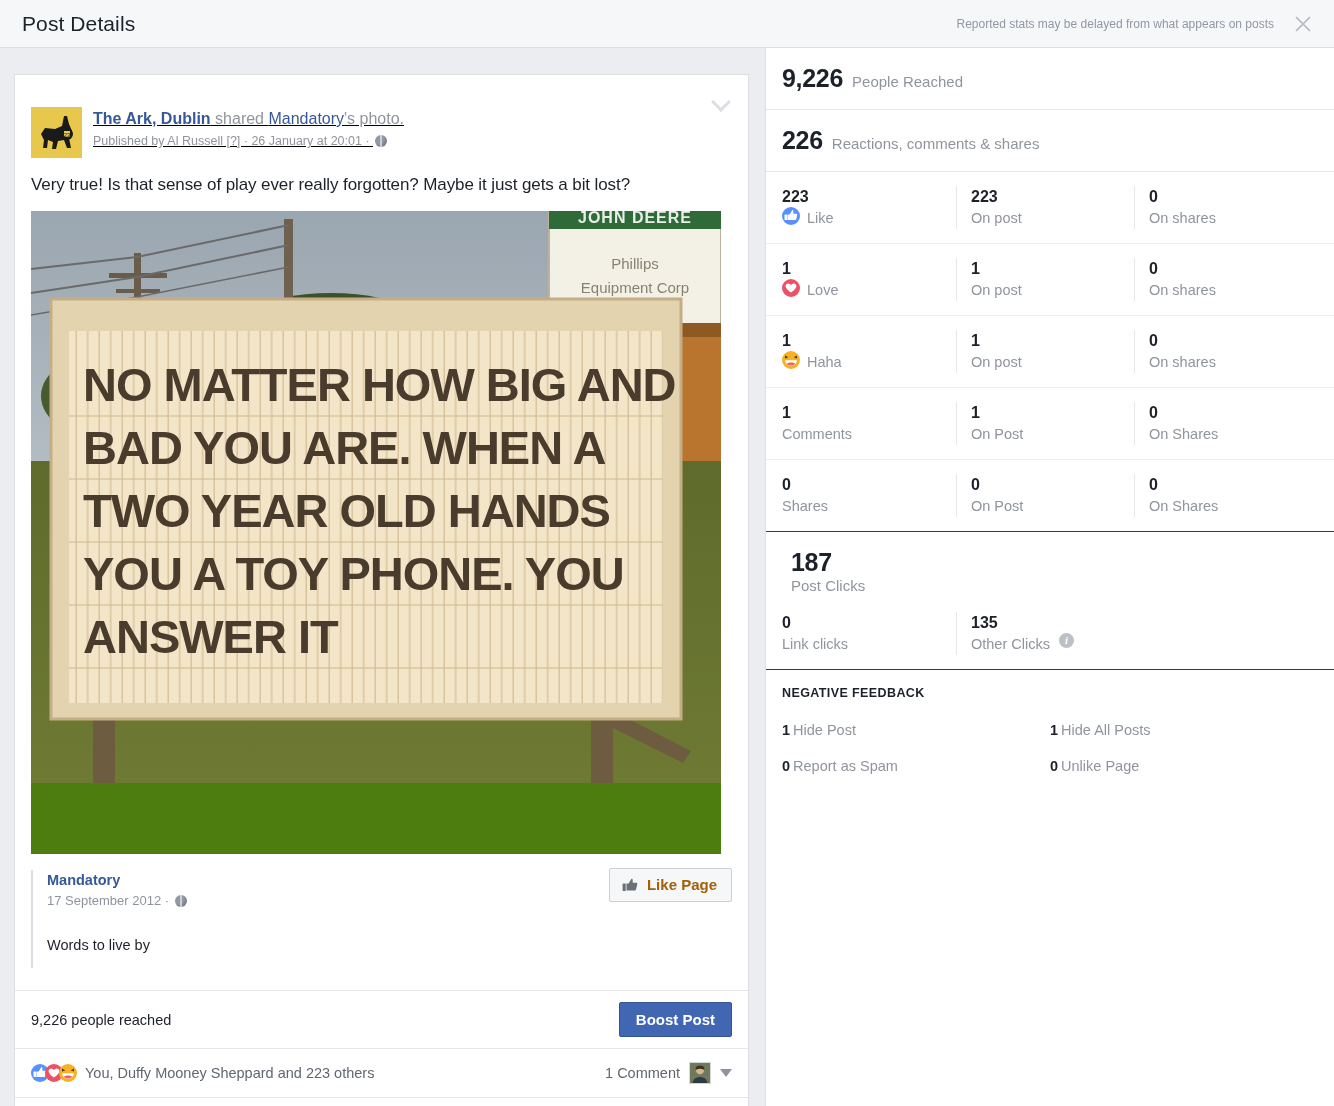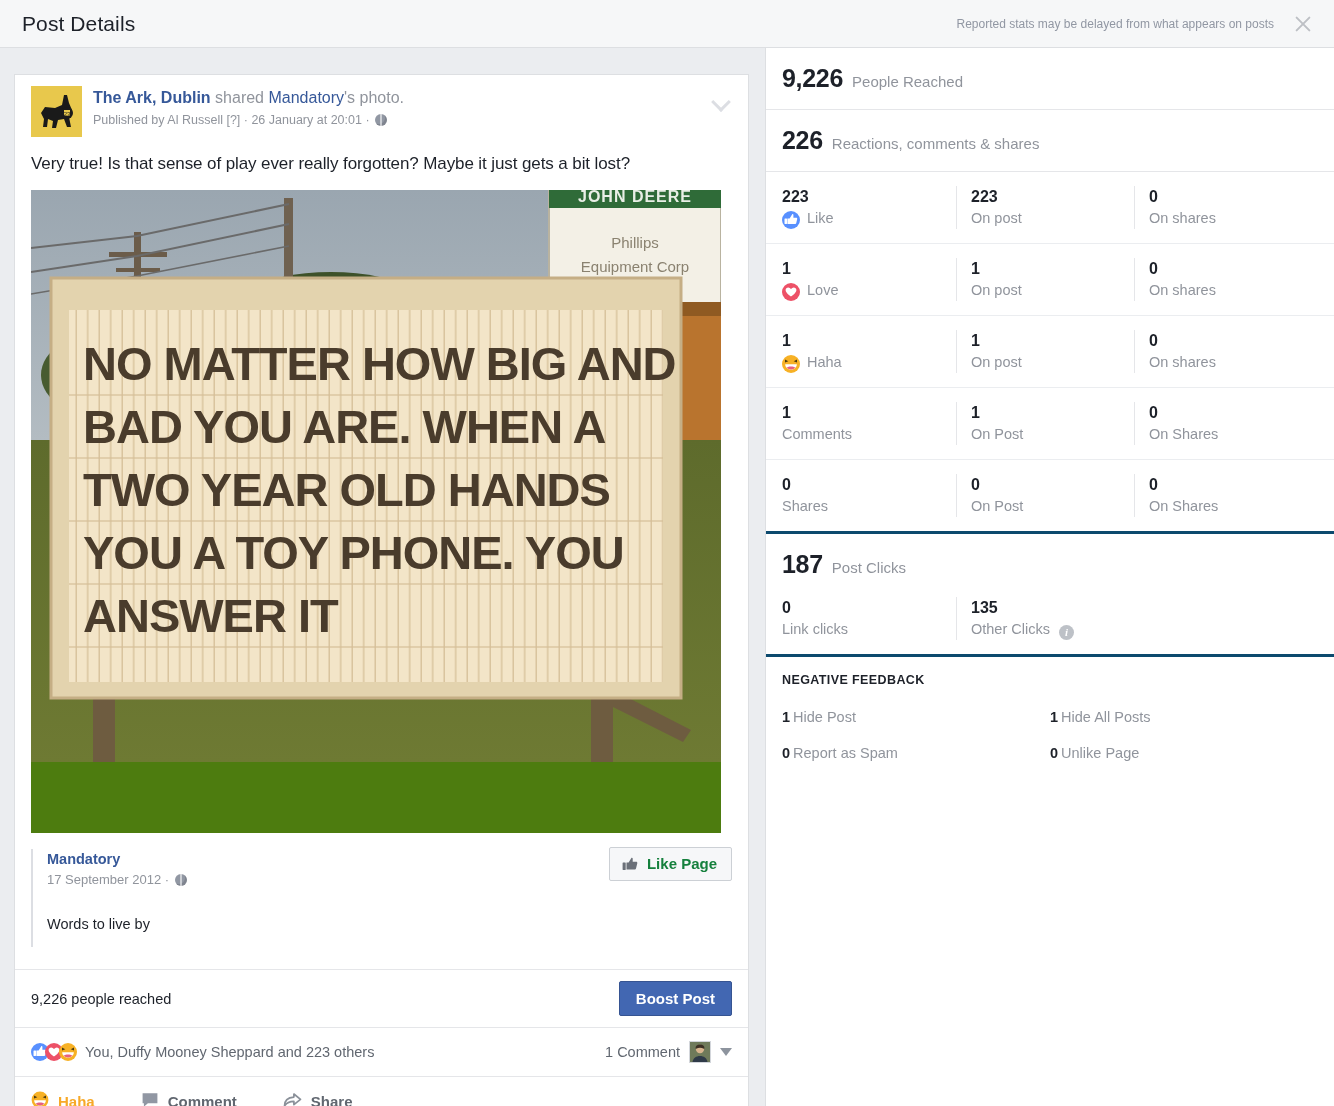--- a/index.html
+++ b/index.html
@@ -48,21 +48,21 @@
   .card {
     background: #fff;
     border: 1px solid #dddfe2;
     border-bottom: none;
     width: 735px;
     height: 1032px;
     overflow: hidden;
     position: relative;
   }
 
-  .post-head { display: flex; padding: 11px 16px 0 16px; position: relative; }
+  .post-head { display: flex; padding: 32px 16px 0 16px; position: relative; text-decoration: underline; }
   .avatar {
     width: 51px; height: 51px; flex: 0 0 51px;
     background: #e8c84c;
     position: relative; overflow: hidden;
   }
   .avatar svg { position: absolute; left: 0; top: 0; }
   .head-text { margin-left: 11px; padding-top: 1px; }
   .line1 { font-size: 16px; line-height: 21px; color: #90949c; }
   .line1 .pg { color: #365899; font-weight: bold; }
   .line1 .pg2 { color: #365899; font-weight: normal; }
@@ -110,21 +110,21 @@
     position: relative;
     min-height: 98px;
   }
   .attrib-name { font-size: 14.5px; font-weight: bold; color: #365899; line-height: 20px; }
   .attrib-date { font-size: 13px; color: #90949c; line-height: 20px; margin-top: 1px; }
   .attrib-body { font-size: 14.5px; color: #1d2129; margin-top: 26px; }
   .like-page-btn {
     position: absolute; right: 0; top: -2px;
     border: 1px solid #ccd0d5; background: #f6f7f9;
     border-radius: 2px; padding: 7px 14px 8px 12px;
-    font-size: 15px; font-weight: bold; color: #15803d;
+    font-size: 15px; font-weight: bold; color: #a16207;
     display: flex; align-items: center; gap: 8px; cursor: pointer;
   }
   .thumb-glyph {
     display:inline-block; width: 17px; height: 16px; position: relative;
   }
 
   .reach-bar {
     margin: 22px 0 0 0;
     border-top: 1px solid #e5e6e9;
     padding: 14px 16px 14px 16px;
@@ -178,32 +178,32 @@
     border-left: 1px solid #dddfe2;
   }
   .ins-head {
     padding: 16px 0 16px 16px;
     border-bottom: 1px solid #e5e6e9;
     display: flex; align-items: baseline;
   }
   .ins-big { font-size: 25px; font-weight: bold; color: #1d2129; letter-spacing: -.3px; }
   .ins-lbl { font-size: 15px; color: #90949c; margin-left: 9px; }
 
-  .metric-group { border-bottom: 3px solid #0c4a6e; background: #fff; }
+  .metric-group { border-bottom: 1px solid #0c4a6e; background: #fff; }
   .metric-row {
     display: flex; padding: 14px 0 14px 0;
     border-top: 1px solid #ebedf0;
   }
   .metric-row:first-child { border-top: none; }
   .mcol {
     flex: 0 0 190px; padding-left: 16px; position: relative;
   }
   .mcol + .mcol { border-left: 1px solid #e5e6e9; padding-left: 14px; flex: 0 0 178px; }
   .mnum { font-size: 16px; font-weight: bold; color: #1d2129; line-height: 21px; }
-  .mlbl { font-size: 14.5px; color: #90949c; line-height: 22px; display: flex; align-items: flex-end; gap: 7px; }
+  .mlbl { font-size: 14.5px; color: #90949c; line-height: 22px; display: flex; align-items: flex-start; gap: 7px; }
 
   .info-i {
     display:inline-block; width: 15px; height: 15px; border-radius: 50%;
     background: #bdc1c7; color: #fff; font-size: 11px; font-style: italic;
     font-weight: bold; text-align: center; line-height: 15px;
     font-family: "Liberation Serif", serif; margin-left: 2px;
   }
 
   .nf-block { padding: 16px 16px 14px 16px; }
   .nf-title {
@@ -533,21 +533,21 @@
           <div class="mlbl">On Post</div>
         </div>
         <div class="mcol">
           <div class="mnum">0</div>
           <div class="mlbl">On Shares</div>
         </div>
       </div>
 
     </div>
 
-    <div class="ins-head" style="border-bottom:none;padding-bottom:4px;">
+    <div class="ins-head" style="border-bottom:none;padding-bottom:4px;flex-direction:column;">
       <span class="ins-big">187</span>
       <span class="ins-lbl">Post Clicks</span>
     </div>
 
     <div class="metric-group">
       <div class="metric-row" style="border-top:none;">
         <div class="mcol">
           <div class="mnum">0</div>
           <div class="mlbl">Link clicks</div>
         </div>

